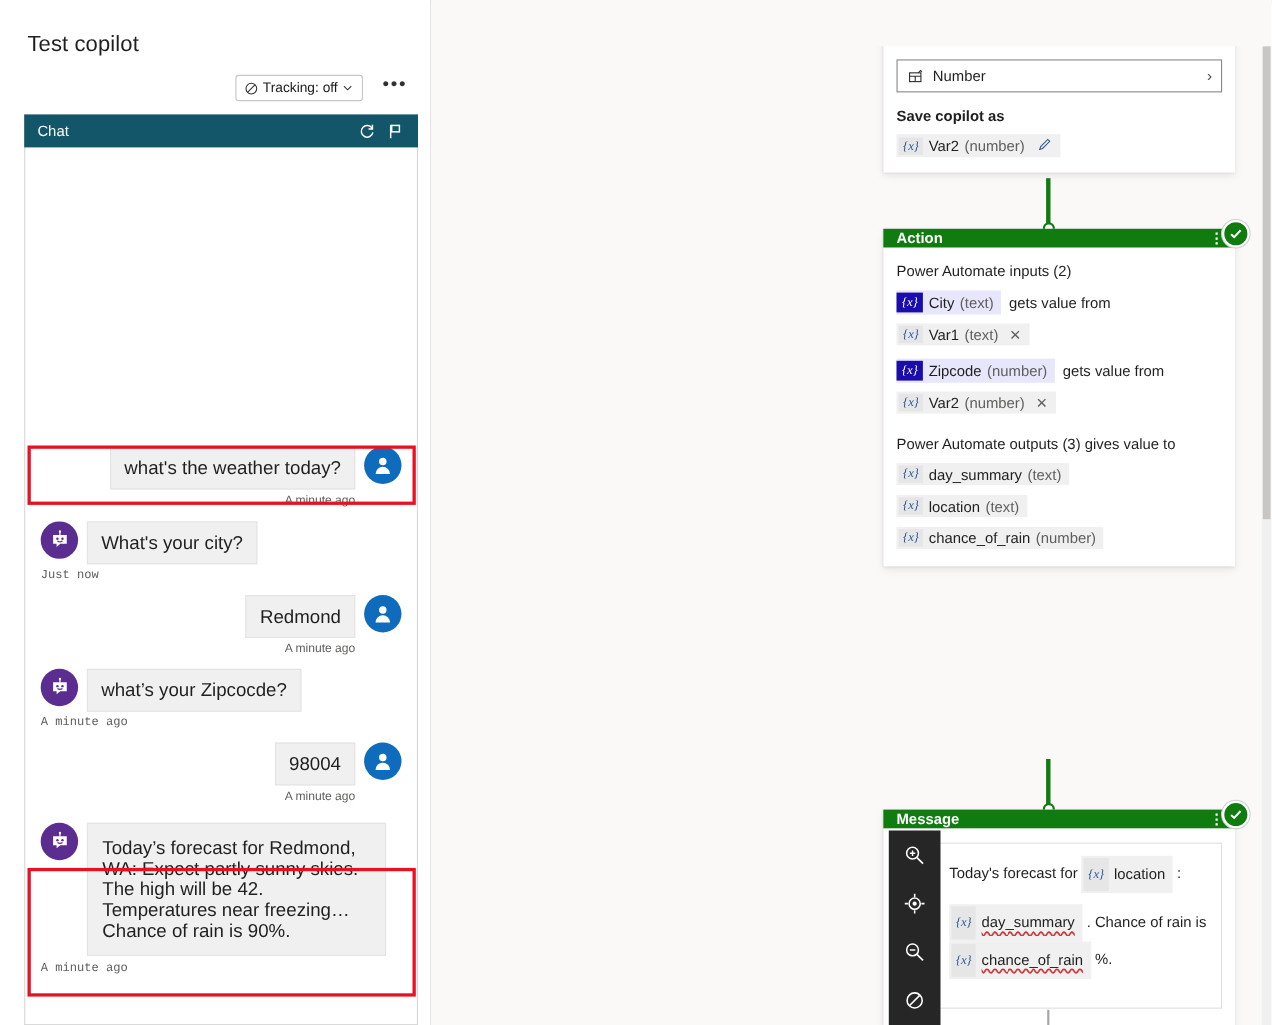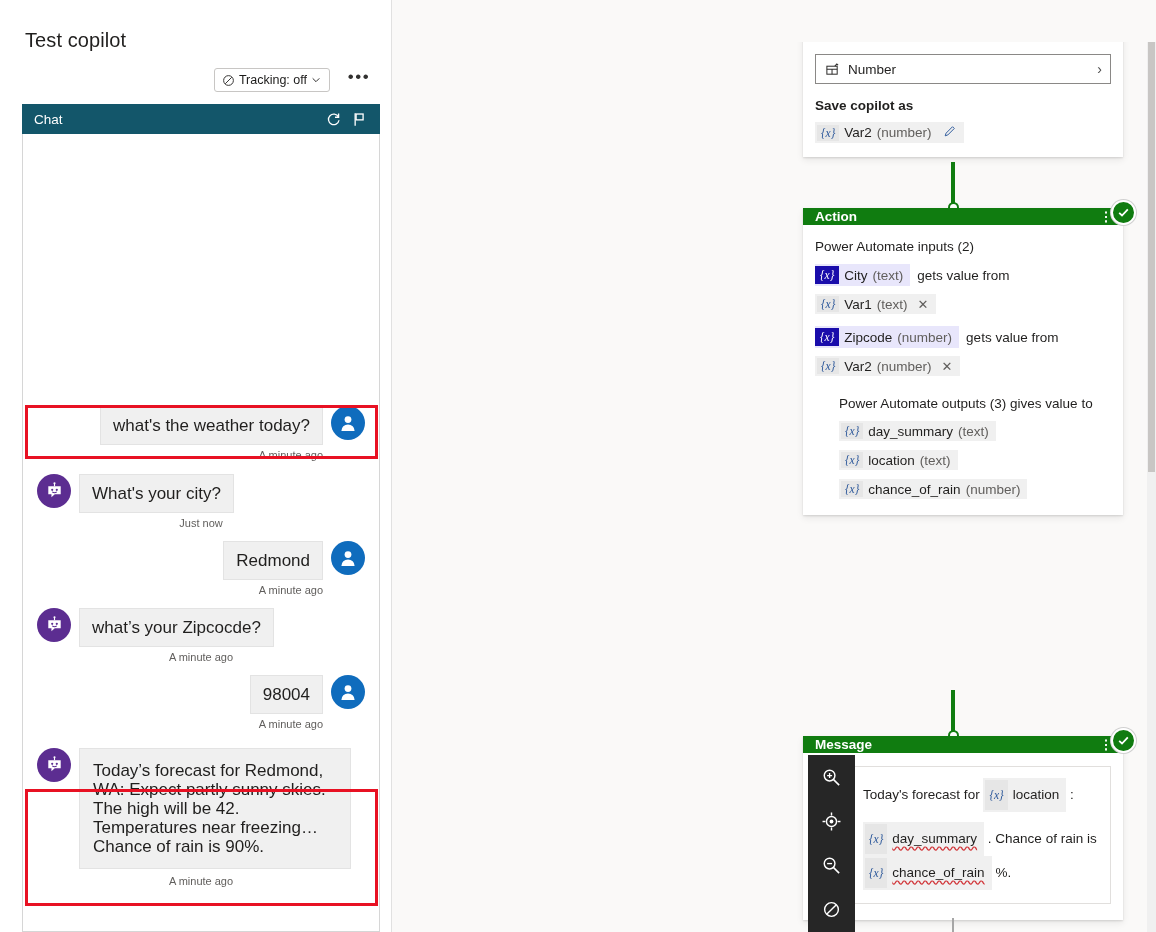--- a/index.html
+++ b/index.html
@@ -69,21 +69,21 @@
   }
   .bubble.wide { max-width: 272px; }
   .avatar {
     width: 34px; height: 34px; border-radius: 50%;
     display: flex; align-items: center; justify-content: center; flex: 0 0 34px;
   }
   .avatar.user { background: #0f6cbd; margin-left: 8px; }
   .avatar.bot  { background: #5c2d91; margin-right: 8px; }
   .stamp { font-size: 11px; color: #605e5c; padding: 4px 14px 0 14px; }
   .stamp.right { text-align: right; padding-right: 56px; }
-  .stamp.left  { text-align: center;  padding-left: 56px; }
+  .stamp.left  { text-align: left;  padding-left: 56px; font-family: Liberation Mono, monospace; }
 
   .hl-box {
     position: absolute; border: 3px solid #e81123; pointer-events: none;
   }
 
   
   #canvas-panel {
     position: absolute; left: 392px; top: 0; width: 764px; height: 932px;
     background: #faf9f8;
   }
@@ -162,21 +162,21 @@
 
   .sub-band { background: #f3f2f1; padding: 12px; position: relative; }
   .notch {
     position: absolute; left: 50%; top: 0; width: 16px; height: 8px;
     margin-left: -8px; background: #f3f2f1;
     clip-path: polygon(0 0, 100% 0, 50% 100%);
   }
   .notch.white { background: #ffffff; top: auto; bottom: -8px; }
 
   .msg-card {
-    border: 1px solid #e1dfdd; background: #fff; padding: 11px 12px 13px 12px;
+    border: 1px solid #e1dfdd; background: #fff; padding: 11px 12px 26px 12px;
     font-size: 13.5px; color: #201f1e; line-height: 26px;
   }
   .squig { text-decoration: underline; text-decoration-style: wavy;
            text-decoration-color: #d13438; text-underline-offset: 3px; }
 
   #zoom-toolbar {
     position: absolute; left: 416px; top: 755px; width: 47px; height: 177px;
     background: #262626;
   }
   .ztool {
@@ -396,21 +396,21 @@
             <span class="vchip">
               <span class="tok">{x}</span>
               <span>Var2</span>
               <span class="type">(number)</span>
               <span class="x">✕</span>
             </span>
           </div>
         </div>
 
 
-        <div class="node-body" style="padding:14px 12px 16px 12px; position:relative;margin-left:24px;">
+        <div class="node-body" style="padding:14px 12px 16px 12px; position:relative;">
           <div class="notch white" style="top:0; bottom:auto; background:#fff; z-index:2;"></div>
           <div class="lbl">Power Automate outputs (3) gives value to</div>
           <div style="margin-top:10px;">
             <span class="vchip">
               <span class="tok">{x}</span>
               <span>day_summary</span>
               <span class="type">(text)</span>
             </span>
           </div>
           <div style="margin-top:9px;">

